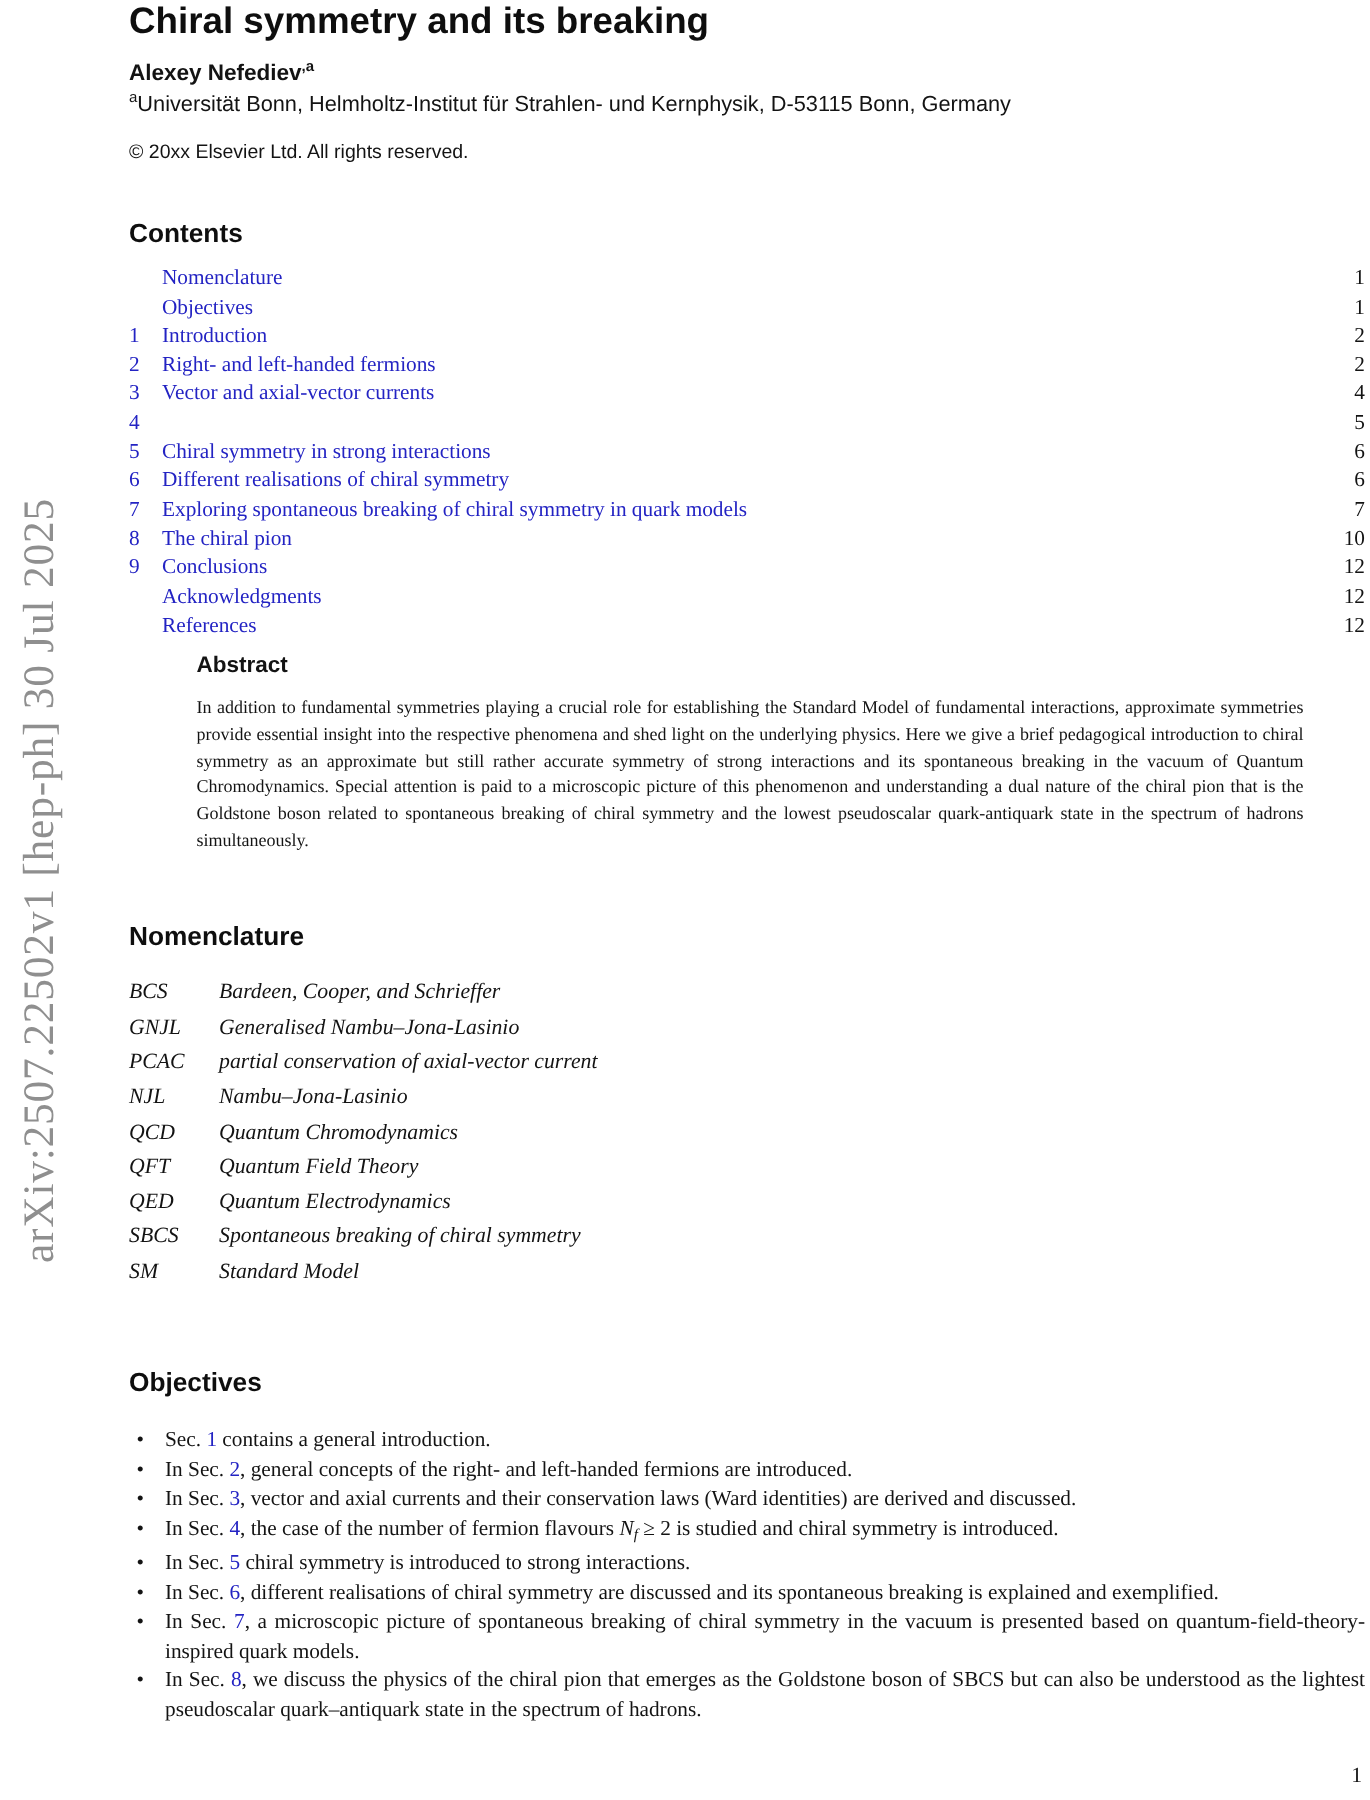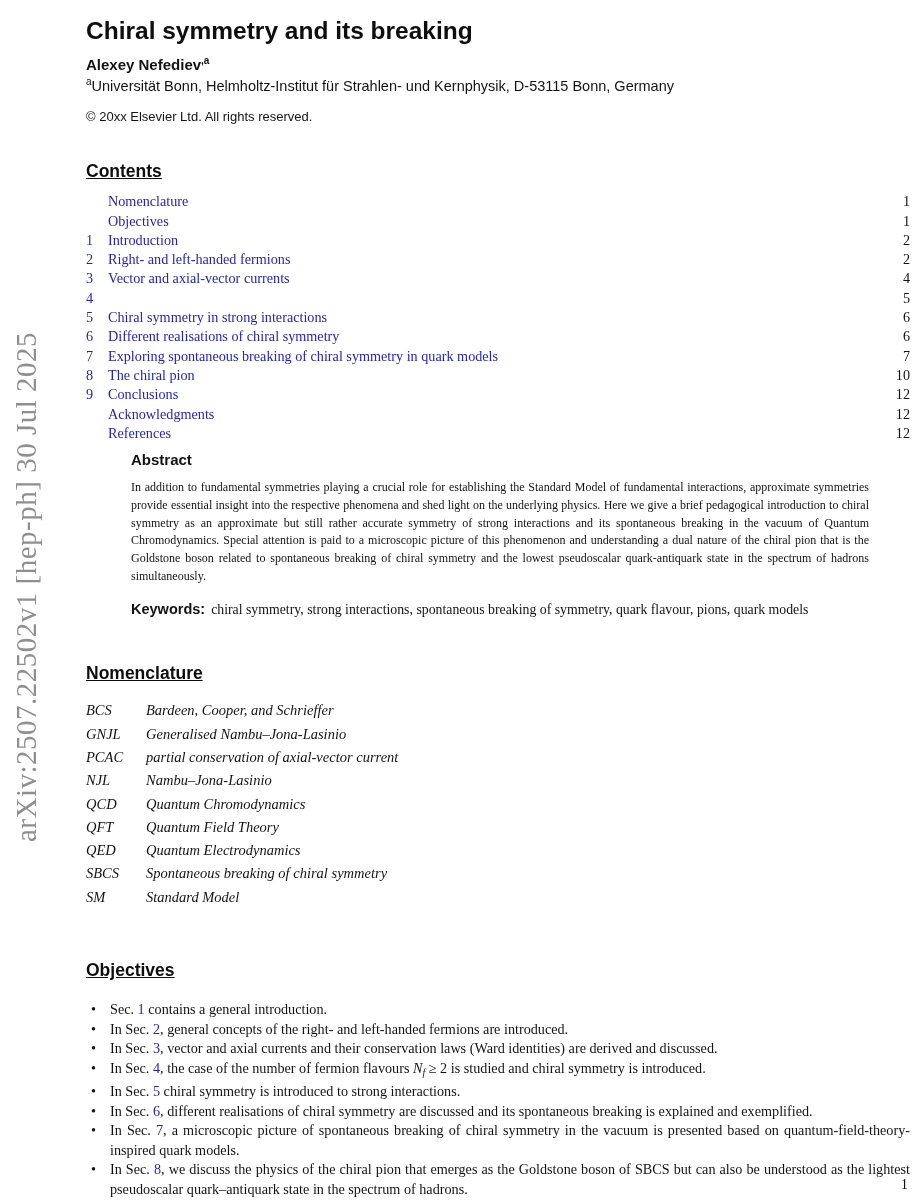--- a/index.html
+++ b/index.html
@@ -32,21 +32,21 @@
     left:86px; top:0;
     width:824px;
   }
 
   .title {
     font-family:"Liberation Sans", sans-serif;
     font-weight:bold;
     font-size:24.5px;
     line-height:1.12;
     color:#0e0e0e;
-    margin-top:17px;
+    margin-top:1px;
   }
   .author {
     margin-top:11px;
     font-family:"Liberation Sans", sans-serif;
     font-weight:bold;
     font-size:15px;
   }
   .author sup, .affiliation sup { font-size:10px; }
   .affiliation {
     margin-top:3px;
@@ -57,21 +57,20 @@
     margin-top:15px;
     font-family:"Liberation Sans", sans-serif;
     font-size:13px;
   }
 
   .section-heading {
     font-family:"Liberation Sans", sans-serif;
     font-weight:bold;
     font-size:17.5px;
     color:#0e0e0e;
-    text-decoration:underline;
   }
   .contents-heading { margin-top:37px; }
 
   .toc { margin-top:10px; font-family:"Liberation Serif", serif; font-size:14.2px; }
   .toc-row { display:flex; align-items:baseline; line-height:19.3px; }
   .toc-num { width:22px; flex:none; color:#2323c3; }
   .toc-title { flex:none; color:#2323c3; cursor:pointer; }
   .toc-fill { flex:1; }
   .toc-page { flex:none; text-align:right; color:#131313; }
   .math-var { font-style:italic; }
@@ -233,21 +232,20 @@
         <span class="toc-num"></span>
         <span class="toc-title">References</span>
         <span class="toc-fill"></span>
         <span class="toc-page">12</span>
       </div>
     </div>
 
     <div class="abstract-block">
       <h3 class="abstract-heading">Abstract</h3>
       <p class="abstract-text">In addition to fundamental symmetries playing a crucial role for establishing the Standard Model of fundamental interactions, approximate symmetries provide essential insight into the respective phenomena and shed light on the underlying physics. Here we give a brief pedagogical introduction to chiral symmetry as an approximate but still rather accurate symmetry of strong interactions and its spontaneous breaking in the vacuum of Quantum Chromodynamics. Special attention is paid to a microscopic picture of this phenomenon and understanding a dual nature of the chiral pion that is the Goldstone boson related to spontaneous breaking of chiral symmetry and the lowest pseudoscalar quark-antiquark state in the spectrum of hadrons simultaneously.</p>
-      <div class="keywords-line"><span class="keywords-label">Keywords:</span><span>chiral symmetry, strong interactions, spontaneous breaking of symmetry, quark flavour, pions, quark models</span></div>
     </div>
 
     <h2 class="section-heading nomenclature-heading">Nomenclature</h2>
 
     <div class="nomen-list">
       <div class="nomen-row">
         <span class="nomen-abbr">BCS</span>
         <span class="nomen-def">Bardeen, Cooper, and Schrieffer</span>
       </div>
       <div class="nomen-row">

